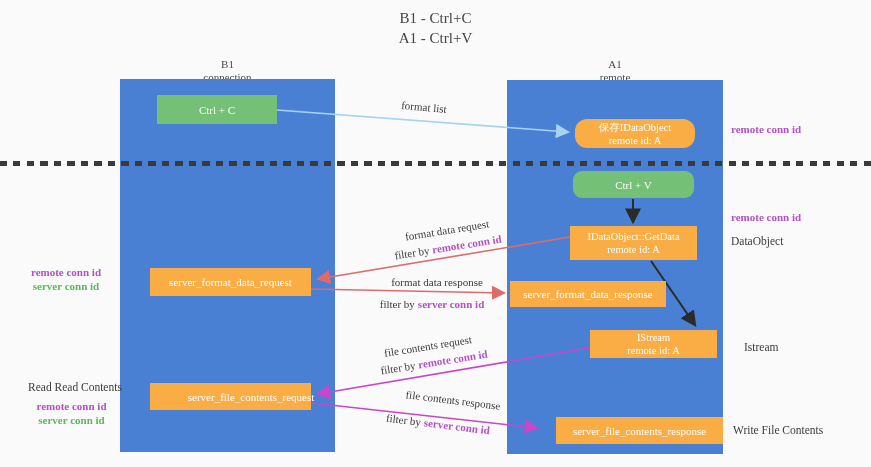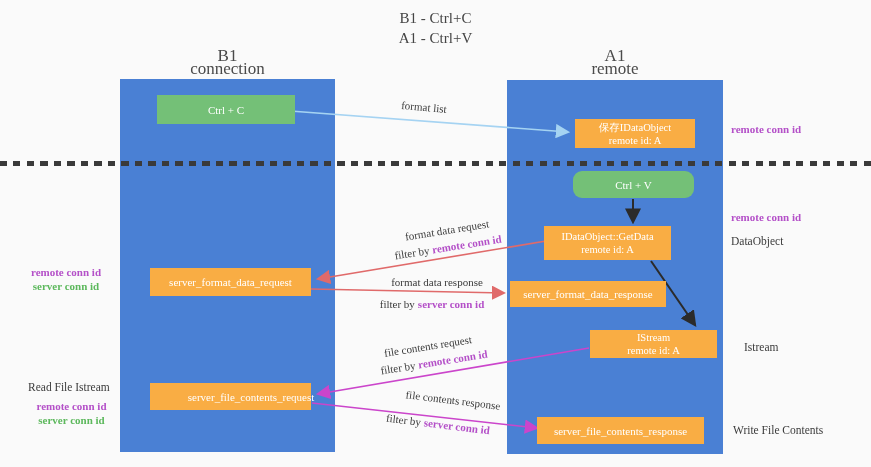--- a/index.html
+++ b/index.html
@@ -6,48 +6,48 @@
   html,body { background:#fafafa; }
   .canvas {
     position:relative; width:871px; height:467px; background:#fafafa;
     font-family:Liberation Serif, serif; overflow:hidden;
   }
   .title {
     position:absolute; left:0; top:8px; width:871px; text-align:center;
     font-size:15px; line-height:20px; color:#454545;
   }
   .col-header {
-    position:absolute; text-align:center; font-size:17px; line-height:13px; color:#4a4a4a;
+    position:absolute; text-align:center; font-size:11px; line-height:13px; color:#4a4a4a;margin-top:9px;
   }
   .col-header.left { left:120px; top:49px; width:215px; }
   .col-header.right { left:507px; top:49px; width:216px; }
   .column { position:absolute; background:#4a80d4; }
   .column.left  { left:120px; top:79px; width:215px; height:373px; }
   .column.right { left:507px; top:80px; width:216px; height:374px; }
   .dashed {
     position:absolute; left:0; top:161px; width:871px; height:5px;
     background:repeating-linear-gradient(90deg,#3a3a3a 0 7px,transparent 7px 13.5px);
   }
   .arrows { position:absolute; left:0; top:0; pointer-events:none; }
   .node {
     position:absolute; display:flex; flex-direction:column; align-items:center;
     justify-content:center; color:#fff; text-align:center; font-size:11px;
   }
   .node .l2 { font-size:10.5px; line-height:13px; }
   .green  { background:#74c077; }
   .orange { background:#f9ad44; }
-  .n-ctrl-c   { left:157px; top:95px;  width:138px; height:29px; }
-  .n-saved    { left:575px; top:119px; width:120px; height:29px; }
+  .n-ctrl-c   { left:157px; top:95px;  width:120px; height:29px; }
+  .n-saved    { left:575px; top:119px; width:120px; height:29px;border-radius:12px; }
   .n-ctrl-v   { left:573px; top:171px; width:121px; height:27px;border-radius:9px; }
-  .n-getdata  { left:544px; top:226px; width:127px; height:34px;justify-content:center; }
+  .n-getdata  { left:570px; top:226px; width:127px; height:34px;justify-content:center; }
   .n-fmt-req  { left:150px; top:268px; width:161px; height:28px; }
   .n-fmt-resp { left:510px; top:281px; width:156px; height:26px; }
   .n-istream  { left:590px; top:330px; width:127px; height:28px; }
   .n-file-req { left:150px; top:383px; width:161px; height:27px;padding-left:41px; }
-  .n-file-resp{ left:537px; top:417px; width:167px; height:27px; }
+  .n-file-resp{ left:556px; top:417px; width:167px; height:27px; }
   .side { position:absolute; font-size:11px; white-space:nowrap; }
   .purple { color:#b450c8; font-weight:bold; }
   .idgreen { color:#5cb85c; font-weight:bold; }
   .black-label { color:#3b3b3b; font-size:11.5px; }
   .alabel {
     position:absolute; font-size:11px; color:#3b3b3b; white-space:nowrap;
     transform:translate(-50%,-50%); display:flex; gap:3px;
   }
   .rot-n9 { transform:translate(-50%,-50%) rotate(-9deg); }
   .rot-p5 { transform:translate(-50%,-50%) rotate(5deg); }
@@ -180,19 +180,19 @@
   <div class="side purple" style="left:731px; top:123px;">remote conn id</div>
   <div class="side purple" style="left:731px; top:211px;">remote conn id</div>
   <div class="side black-label" style="left:731px; top:235px;">DataObject</div>
   <div class="side black-label" style="left:744px; top:341px;">Istream</div>
   <div class="side black-label" style="left:733px; top:424px;">Write File Contents</div>
 
   <div class="side stack" style="left:22px; top:265px; width:88px;">
     <span class="purple">remote conn id</span>
     <span class="idgreen">server conn id</span>
   </div>
-  <div class="side black-label" style="left:28px; top:381px;">Read File Istream</div>
+  <div class="side black-label" style="left:28px; top:381px;">Read Read Contents</div>
   <div class="side stack" style="left:24px; top:399px; width:95px;">
     <span class="purple">remote conn id</span>
     <span class="idgreen">server conn id</span>
   </div>
 
 </div>
 
 </body></html>

